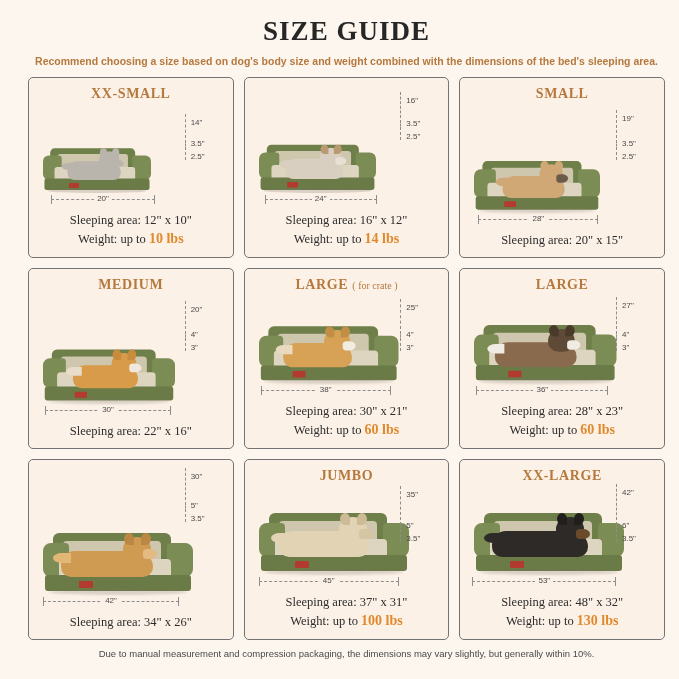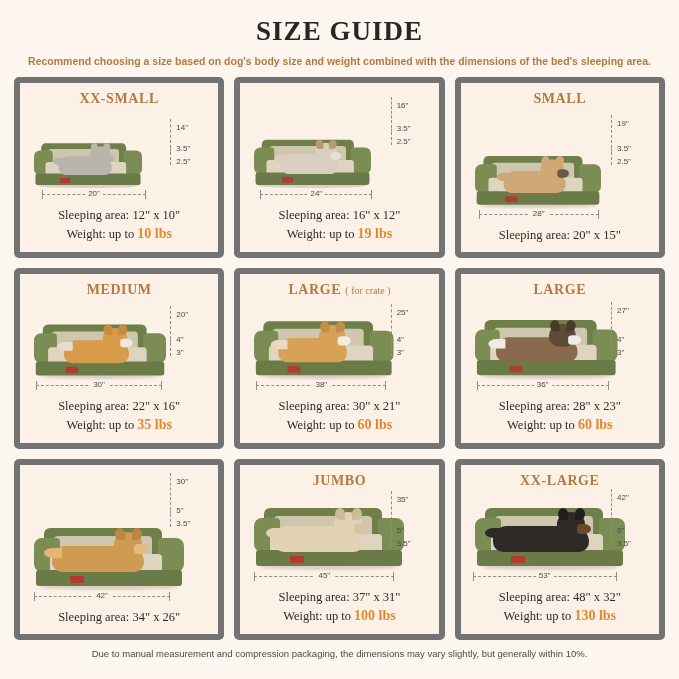--- a/index.html
+++ b/index.html
@@ -12,21 +12,21 @@
     background: #fdf6ef;
     font-family: "Liberation Serif", serif;
     color: #3a3a3a;
     overflow: hidden;
   }
   .page {
     position: relative;
     width: 679px;
     height: 596px;
     box-sizing: border-box;
-    padding: 10px 14px 6px 14px;
+    padding: 10px 14px 6px 28px;
   }
   .title {
     text-align: center;
     font-size: 27px;
     letter-spacing: 1px;
     font-weight: 700;
     color: #262626;
     margin: 6px 0 8px 0;
     font-family: "Liberation Serif", serif;
   }
@@ -39,21 +39,21 @@
     margin-bottom: 10px;
   }
   .grid {
     display: grid;
     grid-template-columns: repeat(3, 1fr);
     grid-template-rows: repeat(3, 1fr);
     gap: 10px;
   }
   .card {
     background: #fcf1e7;
-    border: 6px solid #737373;
+    border: 1px solid #737373;
     border-radius: 5px;
     padding: 6px 6px 8px 6px;
     box-sizing: border-box;
     display: flex;
     flex-direction: column;
     height: 181px;
   }
   .card-title {
     text-align: center;
     font-size: 14px;
@@ -390,21 +390,21 @@
         </div>
       </div>
       <div class="specs">
         <div>
           <span>Sleeping area:</span>
           <span>16" x 12"</span>
         </div>
         <div>
           <span>Weight:</span>
           <span>up to</span>
-          <span class="weight-val">19 lbs</span>
+          <span class="weight-val">14 lbs</span>
         </div>
       </div>
     </div>
 
     <div class="card">
       <div class="card-title">
         <span>SMALL</span>
         <span class="note"></span>
       </div>
       <div class="figure">
@@ -486,25 +486,20 @@
             <div class="cap-l"></div>
             <div class="cap-r"></div>
           <div class="lbl"><span>30"</span></div>
         </div>
       </div>
       <div class="specs">
         <div>
           <span>Sleeping area:</span>
           <span>22" x 16"</span>
         </div>
-        <div>
-          <span>Weight:</span>
-          <span>up to</span>
-          <span class="weight-val">35 lbs</span>
-        </div>
       </div>
     </div>
 
     <div class="card">
       <div class="card-title">
         <span>LARGE</span>
         <span class="note">( for crate )</span>
       </div>
       <div class="figure">
         <div class="bed" style="transform:scale(.93);transform-origin:left bottom;">

